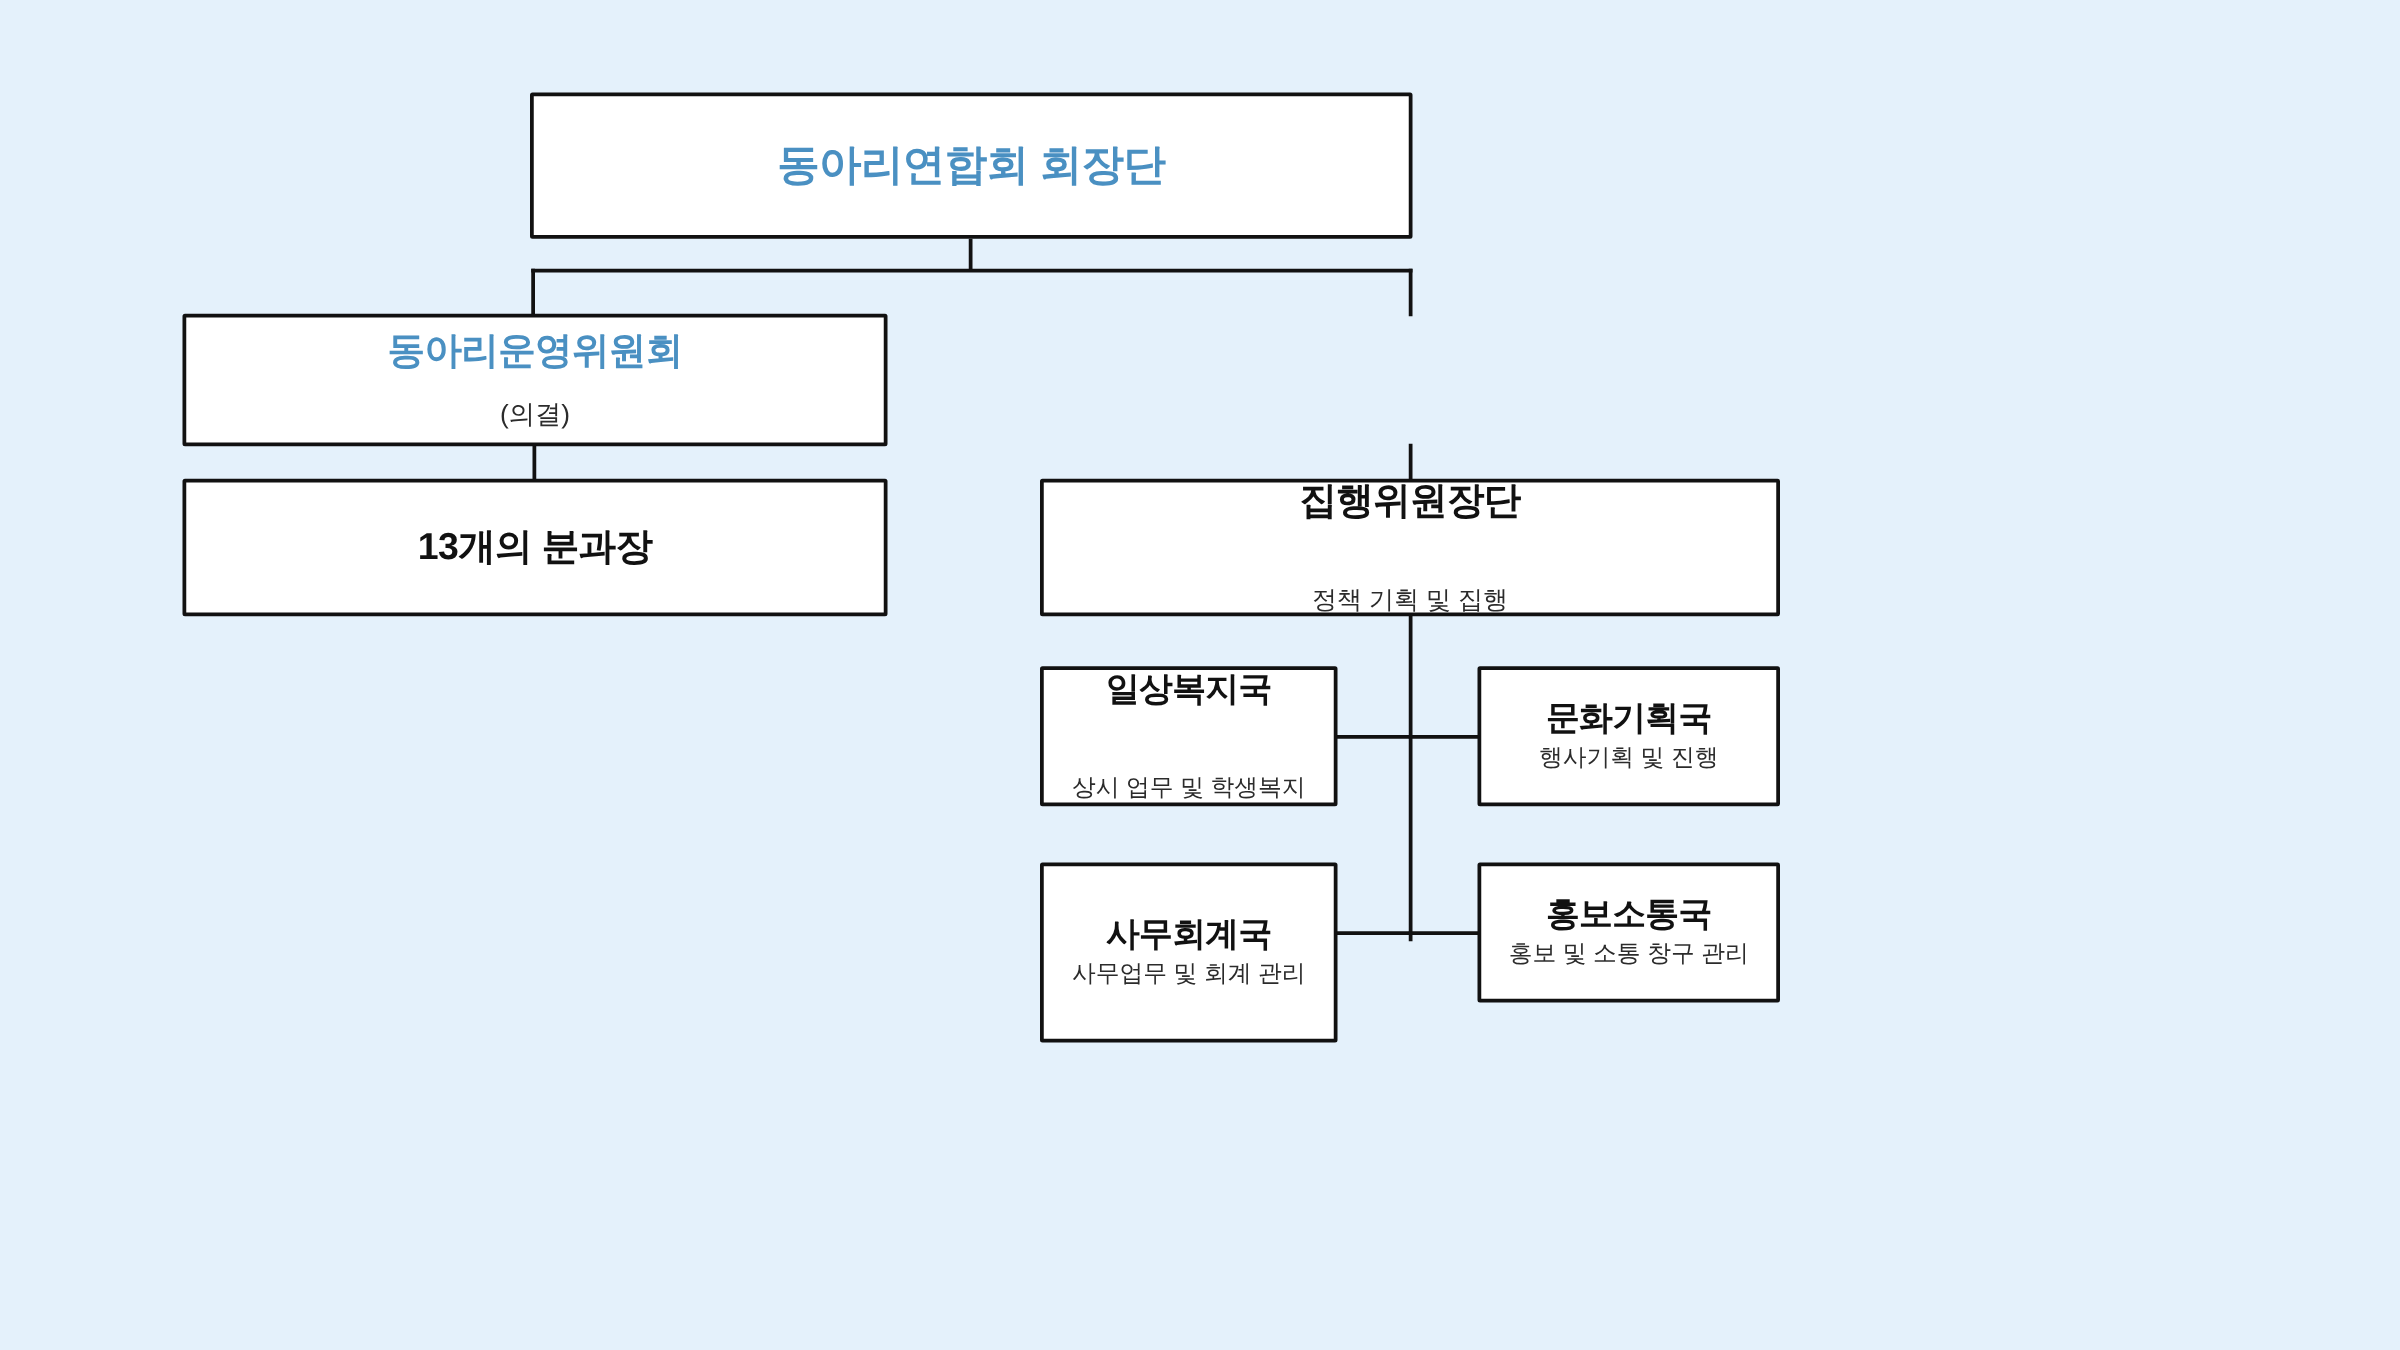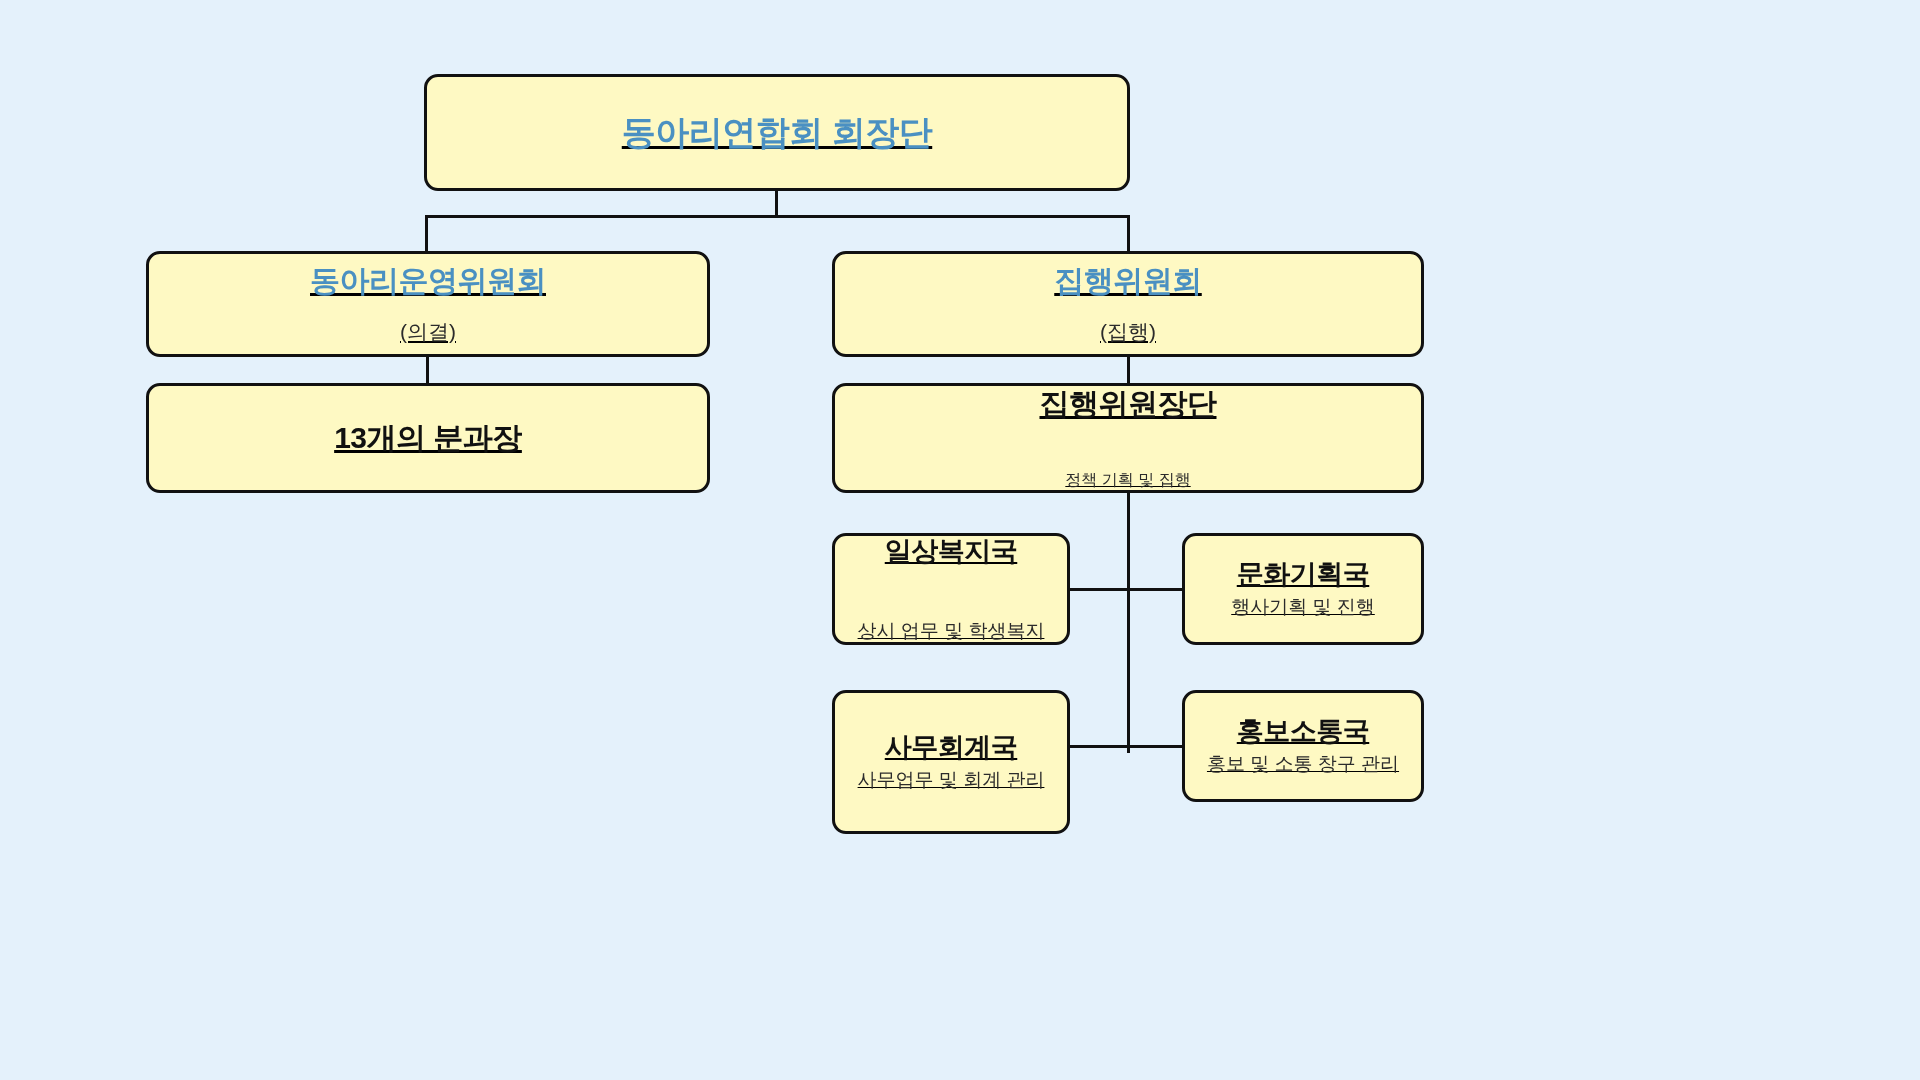--- a/index.html
+++ b/index.html
@@ -12,48 +12,47 @@
   #stage{position:relative;width:1920px;height:1080px;}
 
   
   .line{position:absolute;background:#111;}
   .vline{width:3px;}
   .hline{height:3px;}
 
   
   .node{
     position:absolute;
-    background:#fef9c3;
+    background:#ffffff;
     border:3px solid #111;
-    border-radius:14px;
+    border-radius:2px;
     box-sizing:border-box;
     display:flex;
     flex-direction:column;
     align-items:center;
     justify-content:center;
     text-align:center;
     z-index:5;
-    text-decoration:underline;
   }
   .node .title{
     font-weight:700;
     letter-spacing:-0.5px;
     line-height:1.15;
   }
   .node .sub{
     color:#2b2b2b;
     line-height:1.2;
   }
 
   
   .t-root   .title{font-size:34px;color:#4a90c2;}
   .t-blue   .title{font-size:30px;color:#4a90c2;}
   .t-blue   .sub{font-size:21px;margin-top:20px;}
   .t-black  .title{font-size:30px;color:#111;}
-  .t-black  .sub{font-size:16px;margin-top:5px;}
+  .t-black  .sub{font-size:20px;margin-top:5px;}
   .t-dept   .title{font-size:27px;color:#111;}
   .t-dept   .sub{font-size:19px;margin-top:6px;}
 
   
   #n-root       {left:424px; top:74px;  width:706px; height:117px;}
   #n-oper       {left:146px; top:251px; width:564px; height:106px;}
   #n-divisions  {left:146px; top:383px; width:564px; height:110px;text-align:right;}
   #n-exec       {left:832px; top:251px; width:592px; height:106px;}
   #n-execboard  {left:832px; top:383px; width:592px; height:110px;gap:44px;}
   #n-welfare    {left:832px; top:533px; width:238px; height:112px;gap:47px;}
@@ -94,24 +93,20 @@
 
   <div class="node t-blue" id="n-oper">
     <div class="title">동아리운영위원회</div>
     <div class="sub">(의결)</div>
   </div>
 
   <div class="node t-black" id="n-divisions">
     <div class="title">13개의 분과장</div>
   </div>
 
-  <div class="node t-blue" id="n-exec">
-    <div class="title">집행위원회</div>
-    <div class="sub">(집행)</div>
-  </div>
 
   <div class="node t-black" id="n-execboard">
     <div class="title">집행위원장단</div>
     <div class="sub">정책 기획 및 집행</div>
   </div>
 
   <div class="node t-dept" id="n-welfare">
     <div class="title">일상복지국</div>
     <div class="sub">상시 업무 및 학생복지</div>
   </div>

